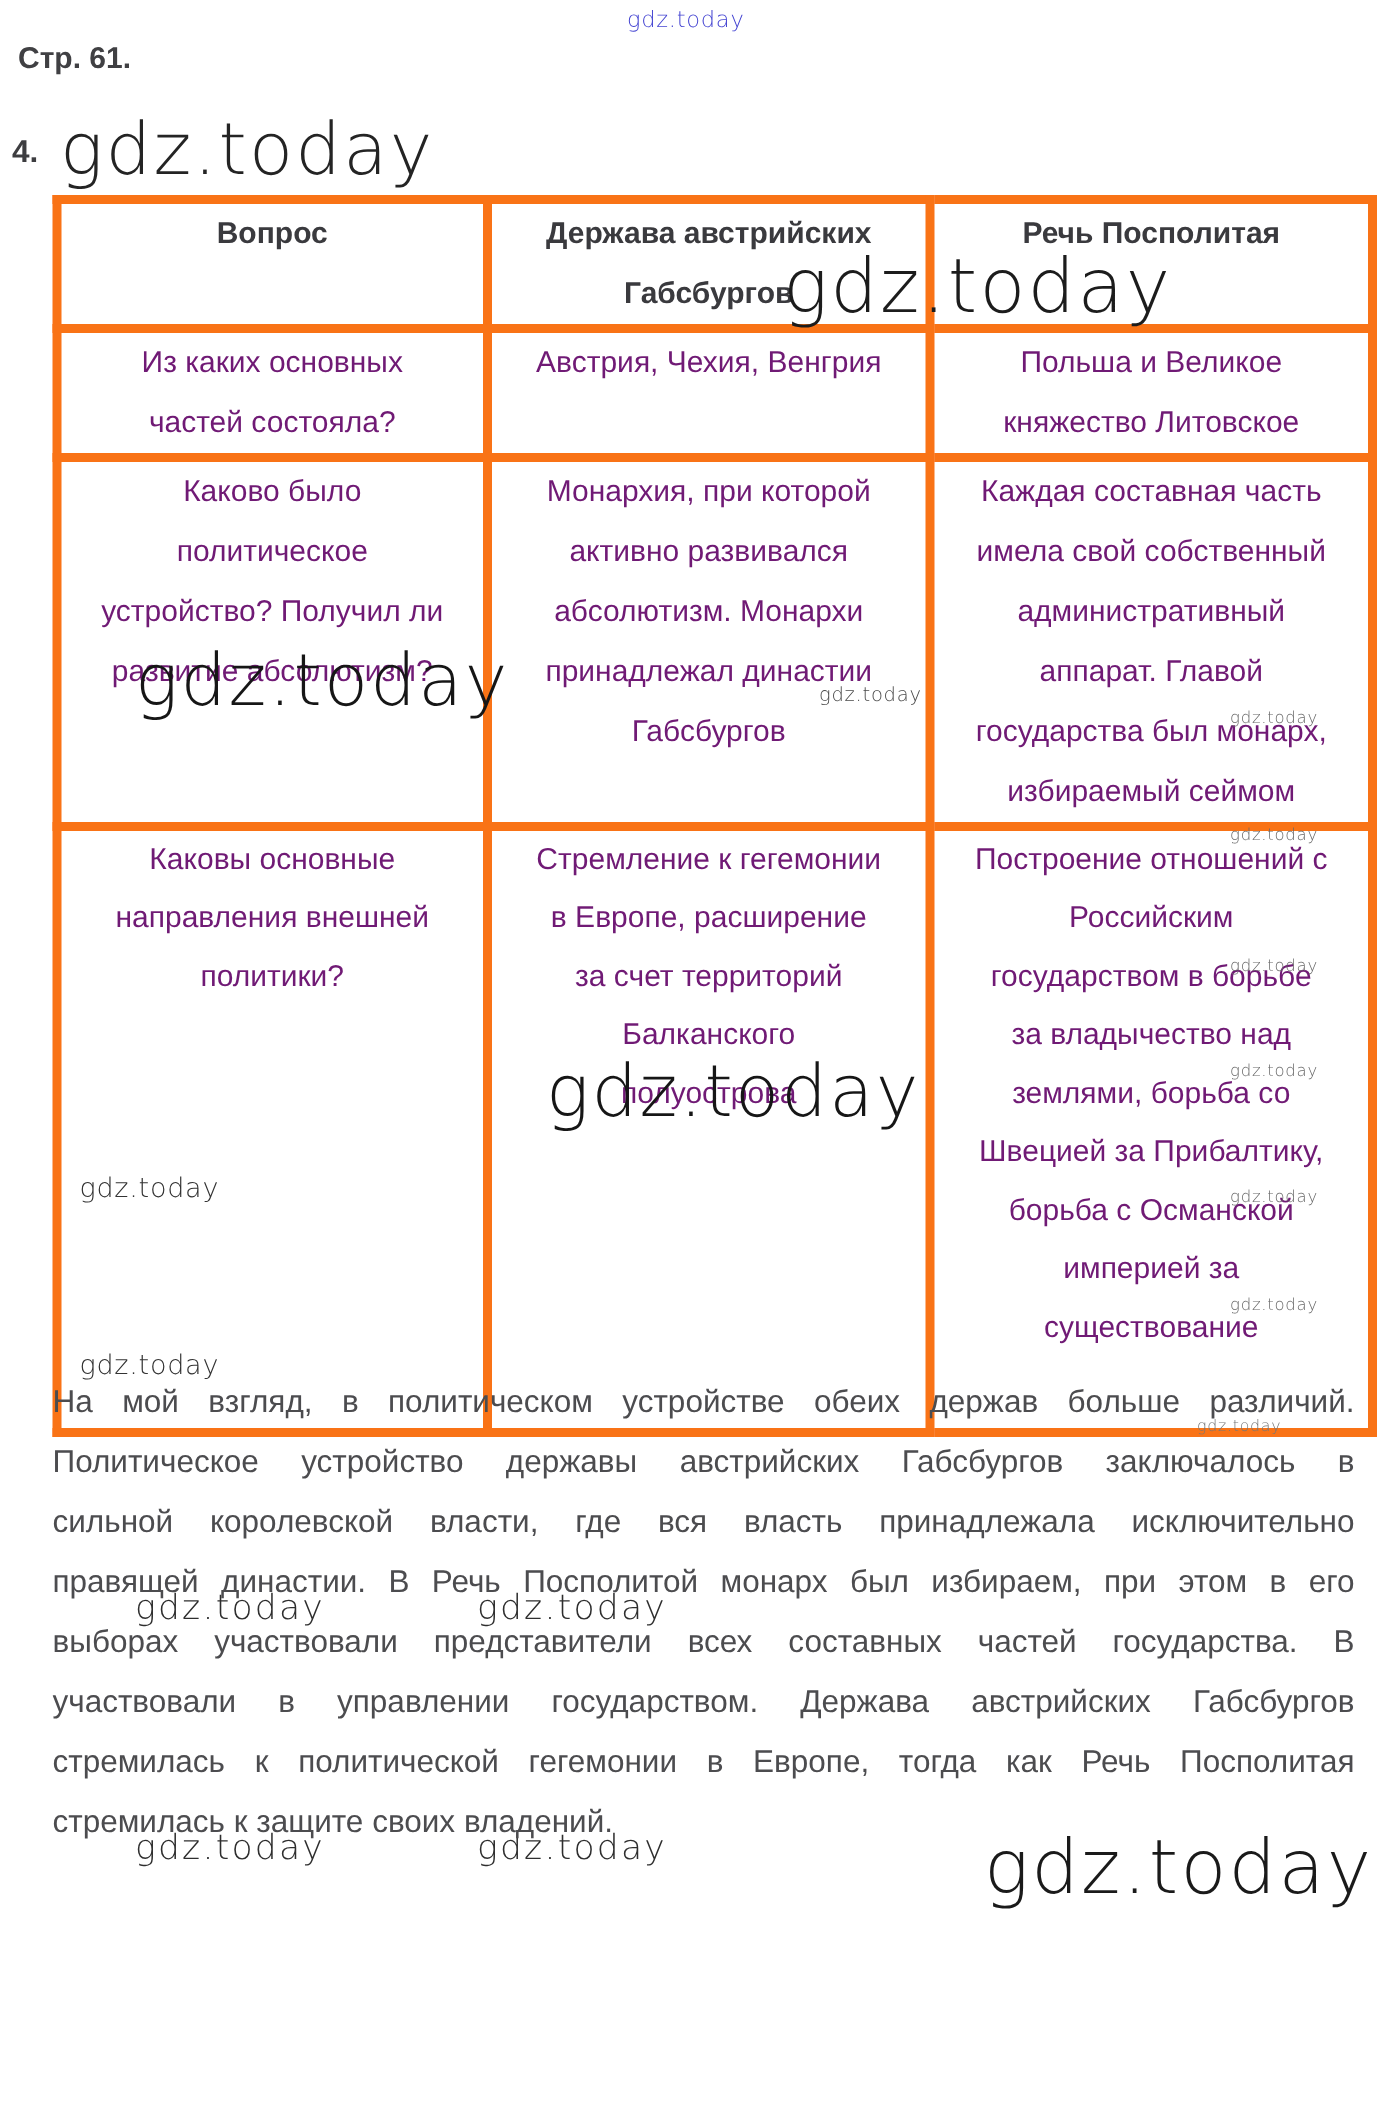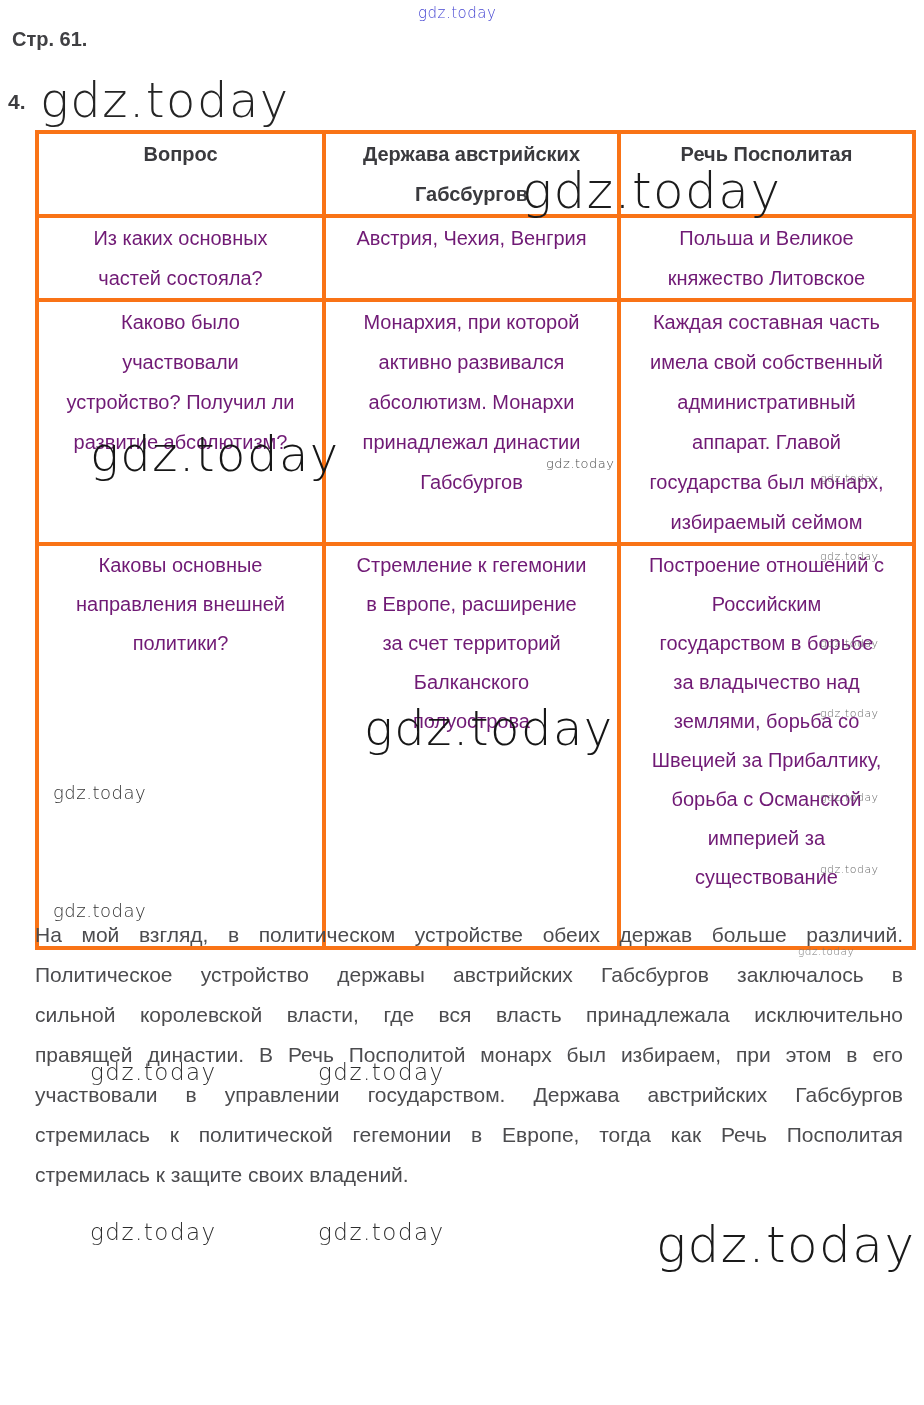--- a/index.html
+++ b/index.html
@@ -42,21 +42,21 @@
 
   
   table.cmp {
     position:absolute; left:35px; top:130px; width:877px;
     border-collapse:collapse; table-layout:fixed;
   }
   table.cmp col.c1 { width:287px; }
   table.cmp col.c2 { width:295px; }
   table.cmp col.c3 { width:295px; }
   table.cmp th, table.cmp td {
-    border:4px solid #f97316; vertical-align:top; text-align:center; padding:0;
+    border:6px solid #f97316; vertical-align:top; text-align:center; padding:0;
     overflow:hidden;
   }
   table.cmp th { font-weight:bold; color:#3a3a3e; }
   table.cmp td { color:#701a75; }
   tr.hrow { height:77px; }
   tr.r1   { height:80px; }
   tr.r2   { height:240px; }
   tr.r3   { height:404px; }
   .cline  { line-height:40px; font-size:20px; white-space:nowrap; }
   tr.r3 .cline { line-height:39px; }
@@ -111,21 +111,21 @@
             <div class="cline">Австрия, Чехия, Венгрия</div>
           </td>
         <td>
             <div class="cline">Польша и Великое</div>
             <div class="cline">княжество Литовское</div>
           </td>
       </tr>
       <tr class="r2">
         <td>
             <div class="cline">Каково было</div>
-            <div class="cline">участвовали</div>
+            <div class="cline">политическое</div>
             <div class="cline">устройство? Получил ли</div>
             <div class="cline">развитие абсолютизм?</div>
           </td>
         <td>
             <div class="cline">Монархия, при которой</div>
             <div class="cline">активно развивался</div>
             <div class="cline">абсолютизм. Монархи</div>
             <div class="cline">принадлежал династии</div>
             <div class="cline">Габсбургов</div>
           </td>
@@ -185,19 +185,20 @@
   <span class="wm wm-mid-c">gdz.today</span>
   <span class="wm wm-mid-d">gdz.today</span>
   <span class="wm wm-big-right">gdz.today</span>
 
   <div class="answer">
     <div>
         <div class="pline j">На мой взгляд, в политическом устройстве обеих держав больше различий.</div>
         <div class="pline j">Политическое устройство державы австрийских Габсбургов заключалось в</div>
         <div class="pline j">сильной королевской власти, где вся власть принадлежала исключительно</div>
         <div class="pline j">правящей династии. В Речь Посполитой монарх был избираем, при этом в его</div>
+        <div class="pline j">выборах участвовали представители всех составных частей государства. В</div>
         <div class="pline j">участвовали в управлении государством. Держава австрийских Габсбургов</div>
         <div class="pline j">стремилась к политической гегемонии в Европе, тогда как Речь Посполитая</div>
         <div class="pline">стремилась к защите своих владений.</div>
       </div>
   </div>
 
 </div>
 
 </body></html>

